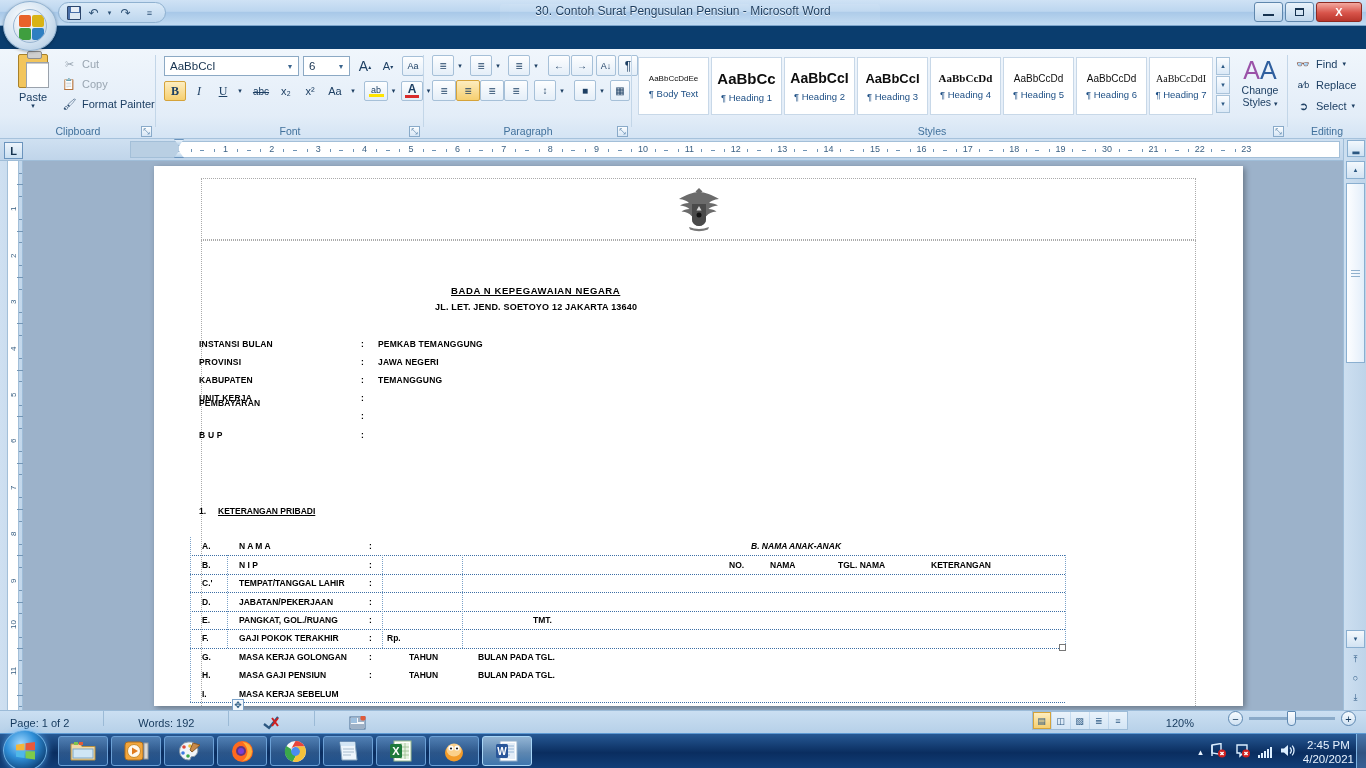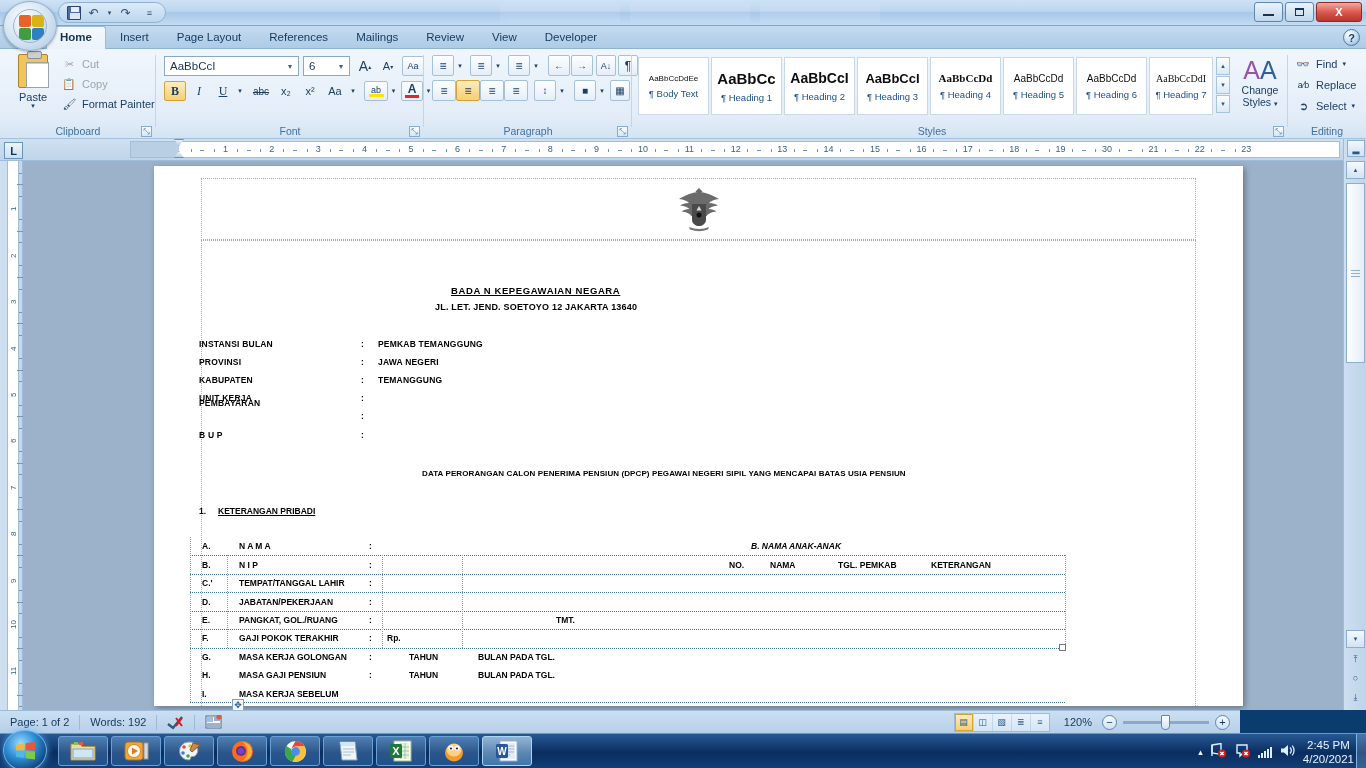--- a/index.html
+++ b/index.html
@@ -270,24 +270,24 @@
     position: absolute; left: 2px; width: 19px;
     border: 1px solid #8aafd0; background: linear-gradient(to right,#fdfeff,#e3eefa);
     display: flex; align-items: center; justify-content: center;
   }
   .grip { width: 9px; height: 7px; background:
      linear-gradient(to bottom,#8fb0cd 0,#8fb0cd 1px,transparent 1px,transparent 3px,
       #8fb0cd 3px,#8fb0cd 4px,transparent 4px,transparent 6px,#8fb0cd 6px,#8fb0cd 7px); }
 
   
   .statusbar {
-    position: absolute; left: 0; bottom: 35px; width: 1240px; height: 23px;
+    position: absolute; left: 0; bottom: 35px; width: 1366px; height: 23px;
     background: linear-gradient(to bottom,#cbdff2,#b6d0e8);
     border-top: 1px solid #9cbbd8;
-    display: flex; align-items: center; font-size: 11px; color: #14385c;
+    display: flex; align-items: flex-start; font-size: 11px; color: #14385c; gap: 24px;
   }
   .sb-item { padding: 0 10px; height: 23px; display: flex; align-items: center; gap: 5px; }
   .sb-sep { width: 1px; height: 15px; background: #9bbad6; }
   .view-btns { display: flex; gap: 1px; border: 1px solid #9dbcd8; }
   .vb {
     width: 18px; height: 17px; display: flex; align-items: center; justify-content: center;
     background: linear-gradient(to bottom,#eaf3fb,#d3e5f5); font-size: 9px; color: #2b5781;
   }
   .vb.on { background: linear-gradient(to bottom,#fdedc0,#f6cf70); border: 1px solid #d5a33a; }
   .zoom-slider { display: flex; align-items: center; gap: 0; }
@@ -338,20 +338,21 @@
 <body>
 
 <div id="app">
 
   <div class="titlebar">
     <div class="ghost-tabs">
       <div class="ghost-tab"></div>
         <div class="ghost-tab"></div>
         <div class="ghost-tab"></div>
     </div>
+    <div class="title-text">30. Contoh Surat Pengusulan Pensiun - Microsoft Word</div>
     <div class="wincontrols">
       <div class="wc">
           <span class="wc-min"></span>
         </div>
       <div class="wc">
           <span class="wc-box"></span>
         </div>
       <div class="wc close">X</div>
     </div>
   </div>
@@ -368,33 +369,20 @@
   <div class="qat">
     <div class="qat-btn">
         <span class="save-ico"></span>
       </div>
     <div class="qat-btn">↶</div>
     <div class="qat-btn" style="width:9px;font-size:7px">▾</div>
     <div class="qat-btn">↷</div>
     <div class="qat-btn" style="margin-left:4px;font-size:9px">≡</div>
   </div>
 
-  <div class="tabstrip">
-    <div class="tabs">
-      <div class="tab active">Home</div>
-      <div class="tab">Insert</div>
-      <div class="tab">Page Layout</div>
-      <div class="tab">References</div>
-      <div class="tab">Mailings</div>
-      <div class="tab">Review</div>
-      <div class="tab">View</div>
-      <div class="tab">Developer</div>
-    </div>
-    <div class="help-btn">?</div>
-  </div>
 
   <div class="ribbon">
 
     <div class="group" style="left:0;width:156px;">
       <div class="paste-btn">
         <span class="clip-ico"></span>
         <span style="margin-top:3px">Paste</span>
         <span style="font-size:7px;line-height:6px">▾</span>
       </div>
       <div class="cmd-row dim" style="left:62px;top:6px">
@@ -750,29 +738,28 @@
 
         <div class="doc-line fld-label" style="left:45px;top:227px">UNIT KERJA</div>
         <div class="doc-line fld-colon" style="left:207px;top:227px">:</div>
 
         <div class="doc-line fld-label" style="left:45px;top:232px">PEMBAYARAN</div>
         <div class="doc-line fld-colon" style="left:207px;top:245px">:</div>
 
         <div class="doc-line fld-label" style="left:45px;top:264px">B U P</div>
         <div class="doc-line fld-colon" style="left:207px;top:264px">:</div>
 
-        <div class="doc-line dpcp" style="left:268px;top:303px">DATA PERORANGAN CALON PENERIMA PENSIUN (DPCP) PEGAWAI NEGERI SIPIL YANG MENCAPAI BATAS USIA PENSIUN</div>
 
         <div class="doc-line sec-num" style="left:45px;top:340px">1.</div>
         <div class="doc-line sec-title" style="left:64px;top:340px">KETERANGAN PRIBADI</div>
 
         <div class="doc-line" style="left:597px;top:375px;font-size:8.5px;font-style:italic">B. NAMA ANAK-ANAK</div>
         <div class="doc-line" style="left:575px;top:394px;font-size:8.5px">NO.</div>
         <div class="doc-line" style="left:616px;top:394px;font-size:8.5px">NAMA</div>
-        <div class="doc-line" style="left:684px;top:394px;font-size:8.5px">TGL. PEMKAB</div>
+        <div class="doc-line" style="left:684px;top:394px;font-size:8.5px">TGL. NAMA</div>
         <div class="doc-line" style="left:777px;top:394px;font-size:8.5px">KETERANGAN</div>
 
         <div class="tbl">
 
           <div class="doc-line" style="left:48px;top:375px">A.</div>
           <div class="doc-line" style="left:85px;top:375px">N A M A</div>
           <div class="doc-line" style="left:215px;top:375px">:</div>
 
           <div class="doc-line" style="left:48px;top:394px">B.</div>
           <div class="doc-line" style="left:85px;top:394px">N I P</div>
@@ -782,21 +769,21 @@
           <div class="doc-line" style="left:85px;top:412px">TEMPAT/TANGGAL LAHIR</div>
           <div class="doc-line" style="left:215px;top:412px">:</div>
 
           <div class="doc-line" style="left:48px;top:431px">D.</div>
           <div class="doc-line" style="left:85px;top:431px">JABATAN/PEKERJAAN</div>
           <div class="doc-line" style="left:215px;top:431px">:</div>
 
           <div class="doc-line" style="left:48px;top:449px">E.</div>
           <div class="doc-line" style="left:85px;top:449px">PANGKAT, GOL./RUANG</div>
           <div class="doc-line" style="left:215px;top:449px">:</div>
-          <div class="doc-line" style="left:402px;top:449px">TMT.</div>
+          <div class="doc-line" style="left:379px;top:449px">TMT.</div>
 
           <div class="doc-line" style="left:48px;top:467px">F.</div>
           <div class="doc-line" style="left:85px;top:467px">GAJI POKOK TERAKHIR</div>
           <div class="doc-line" style="left:215px;top:467px">:</div>
           <div class="doc-line" style="left:233px;top:467px">Rp.</div>
 
           <div class="doc-line" style="left:48px;top:486px">G.</div>
           <div class="doc-line" style="left:85px;top:486px">MASA KERJA GOLONGAN</div>
           <div class="doc-line" style="left:215px;top:486px">:</div>
           <div class="doc-line" style="left:255px;top:486px">TAHUN</div>

